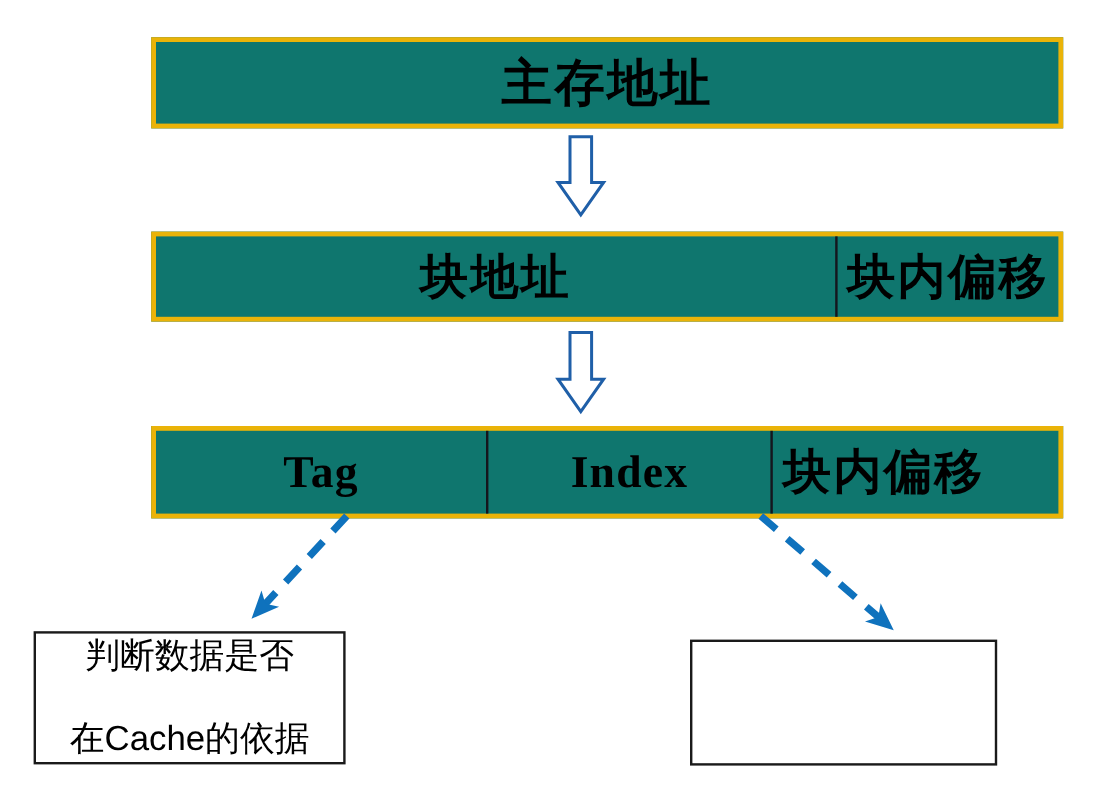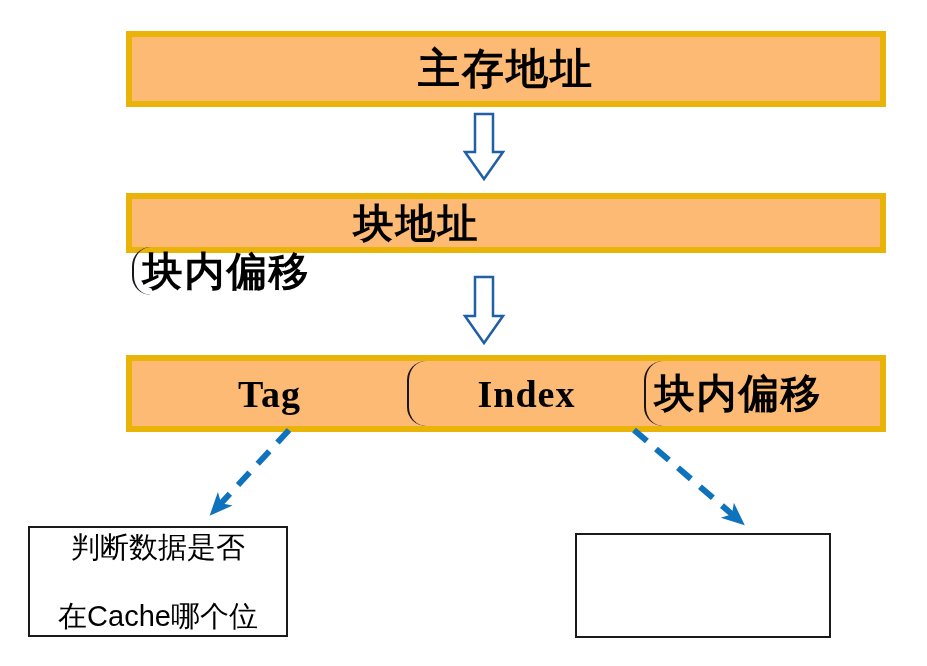--- a/index.html
+++ b/index.html
@@ -8,40 +8,40 @@
     width:927px;height:666px;
     background:#ffffff;
     overflow:hidden;
     font-family:"Liberation Sans","DejaVu Sans",sans-serif;
   }
   
   .bar{
     position:absolute;
     left:126px;width:760px;
     display:flex;
-    background:#fdba74;
-    border:6px solid #eab308;
+    background:#0f766e;
+    border:4px solid #eab308;
     box-sizing:border-box;
   }
   .bar-section{
     display:flex;align-items:center;justify-content:center;
     box-sizing:border-box;
     height:100%;
   }
-  .bar-section + .bar-section{border-left:2px solid #15151d;border-radius:19px;}
+  .bar-section + .bar-section{border-left:2px solid #15151d;}
   .bar-label{
     color:#000000;
     font-weight:bold;
     font-family:"Liberation Serif","DejaVu Serif",serif;
     white-space:nowrap;
   }
   .cjk{font-size:40px;letter-spacing:2px;}
   .latin{font-size:38px;letter-spacing:1px;}
   #bar-main{top:31px;height:76px;}
-  #bar-block{top:193px;height:60px;flex-direction:column;}
+  #bar-block{top:193px;height:75px;}
   #bar-cache{top:355px;height:77px;}
   #bar-main .bar-section{width:100%;}
   .sec-block-address{width:569px;}
   .sec-block-offset2{width:187px;}
   .sec-tag{width:275px;}
   .sec-index{width:237px;}
   .sec-block-offset3{width:187px;}
   #bar-main .cjk{font-size:42px;}
   
   .note-box{
@@ -110,19 +110,19 @@
 
     <polygon points="475,277 493,277 493,316 503,316 484,343 465,316 475,316" fill="#ffffff" stroke="#1F5FA8" stroke-width="2.5" stroke-linejoin="miter"></polygon>
 
     <line x1="289" y1="430" x2="213" y2="512" stroke="#0F72BD" stroke-width="6" stroke-dasharray="17 12" marker-end="url(#dash-head)"></line>
 
     <line x1="634" y1="430" x2="741" y2="522" stroke="#0F72BD" stroke-width="6" stroke-dasharray="17 12" marker-end="url(#dash-head)"></line>
   </svg>
 
   <div class="note-box" id="note-tag">
     <span class="note-line">判断数据是否</span>
-    <span class="note-line">在Cache哪个位</span>
+    <span class="note-line">在Cache的依据</span>
   </div>
 
   <div class="note-box" id="note-index">
   </div>
 
 </div>
 
 </body></html>

